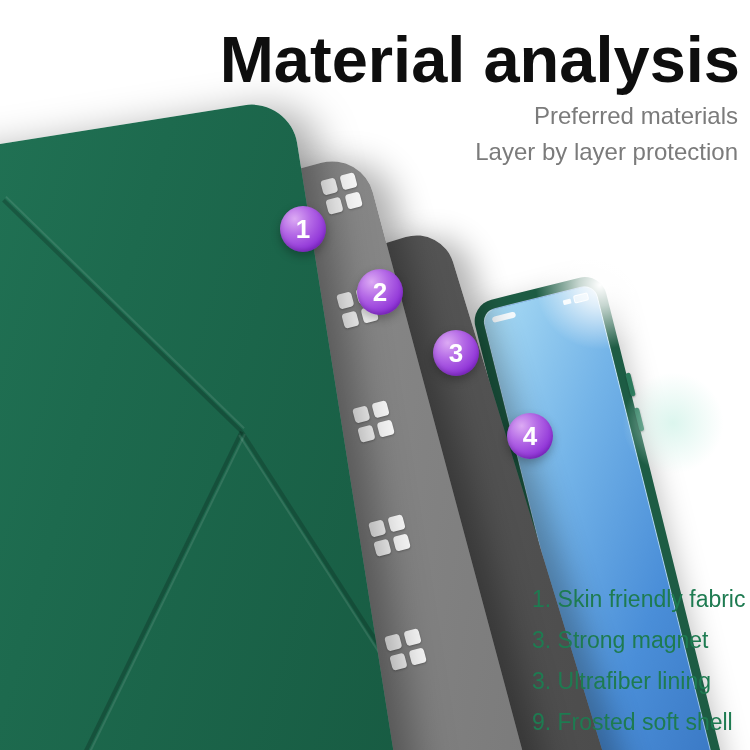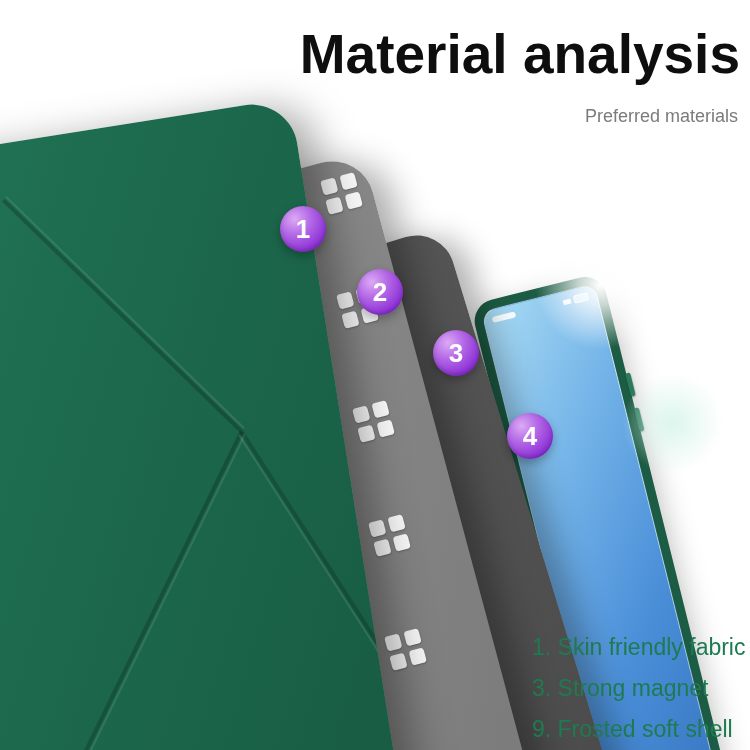--- a/index.html
+++ b/index.html
@@ -3,25 +3,25 @@
 <meta charset="utf-8">
 <style>
   html,body{margin:0;padding:0;background:#ffffff;}
   #canvas{
     position:relative;width:750px;height:750px;overflow:hidden;background:#ffffff;
     font-family:"Liberation Sans",sans-serif;
   }
   
   .title{
     position:absolute;top:22px;right:10px;z-index:60;
-    font-size:55px;font-weight:800;color:#0e0e0e;letter-spacing:0px;white-space:nowrap;
+    font-size:65px;font-weight:800;color:#0e0e0e;letter-spacing:0px;white-space:nowrap;
   }
   .subtitle{
     position:absolute;top:98px;right:12px;z-index:60;text-align:right;
-    font-size:18px;line-height:36px;color:#7b7b7b;font-weight:500;
+    font-size:24px;line-height:36px;color:#7b7b7b;font-weight:500;
   }
   
   .layer{position:absolute;transform-origin:100% 0;box-sizing:border-box;}
   .layer-green{
     left:-310px;top:98px;width:600px;height:1000px;border-radius:46px;
     transform:rotate(-9deg);z-index:40;
     background:linear-gradient(115deg,#257c5c 0%,#1d6a4e 45%,#16573f 100%);
     box-shadow:20px 8px 40px rgba(0,0,0,0.35);
     overflow:hidden;
   }
@@ -89,21 +89,21 @@
     background:radial-gradient(circle at 32% 28%,#dcaaf4 0%,#b469e6 35%,#8c2fd6 75%,#7a1fc4 100%);
     box-shadow:0 4px 10px rgba(0,0,0,0.28), inset 0 -2px 4px rgba(0,0,0,0.18);
   }
   .badge-1{left:280px;top:206px;}
   .badge-2{left:357px;top:269px;}
   .badge-3{left:433px;top:330px;}
   .badge-4{left:507px;top:413px;}
   
   .legend{
     position:absolute;left:532px;top:579px;z-index:60;
-    font-size:23px;line-height:41px;color:#1e7b51;font-weight:500;white-space:nowrap;margin-top:48px;
+    font-size:23px;line-height:41px;color:#1e7b51;font-weight:500;white-space:nowrap;
   }
 </style>
 </head>
 <body>
 
 <div id="canvas">
 
   <div class="tablet">
     <div class="tablet-screen">
       <div class="status-bar">
@@ -176,21 +176,23 @@
   <div class="badge badge-3">
       <span>3</span>
     </div>
   <div class="badge badge-4">
       <span>4</span>
     </div>
 
   <div class="title">Material analysis</div>
   <div class="subtitle">
     <div>Preferred materials</div>
+    <div>Layer by layer protection</div>
   </div>
 
   <div class="legend">
     <div>1. Skin friendly fabric</div>
     <div>3. Strong magnet</div>
+    <div>3. Ultrafiber lining</div>
     <div>9. Frosted soft shell</div>
   </div>
 
 </div>
 
 </body></html>

